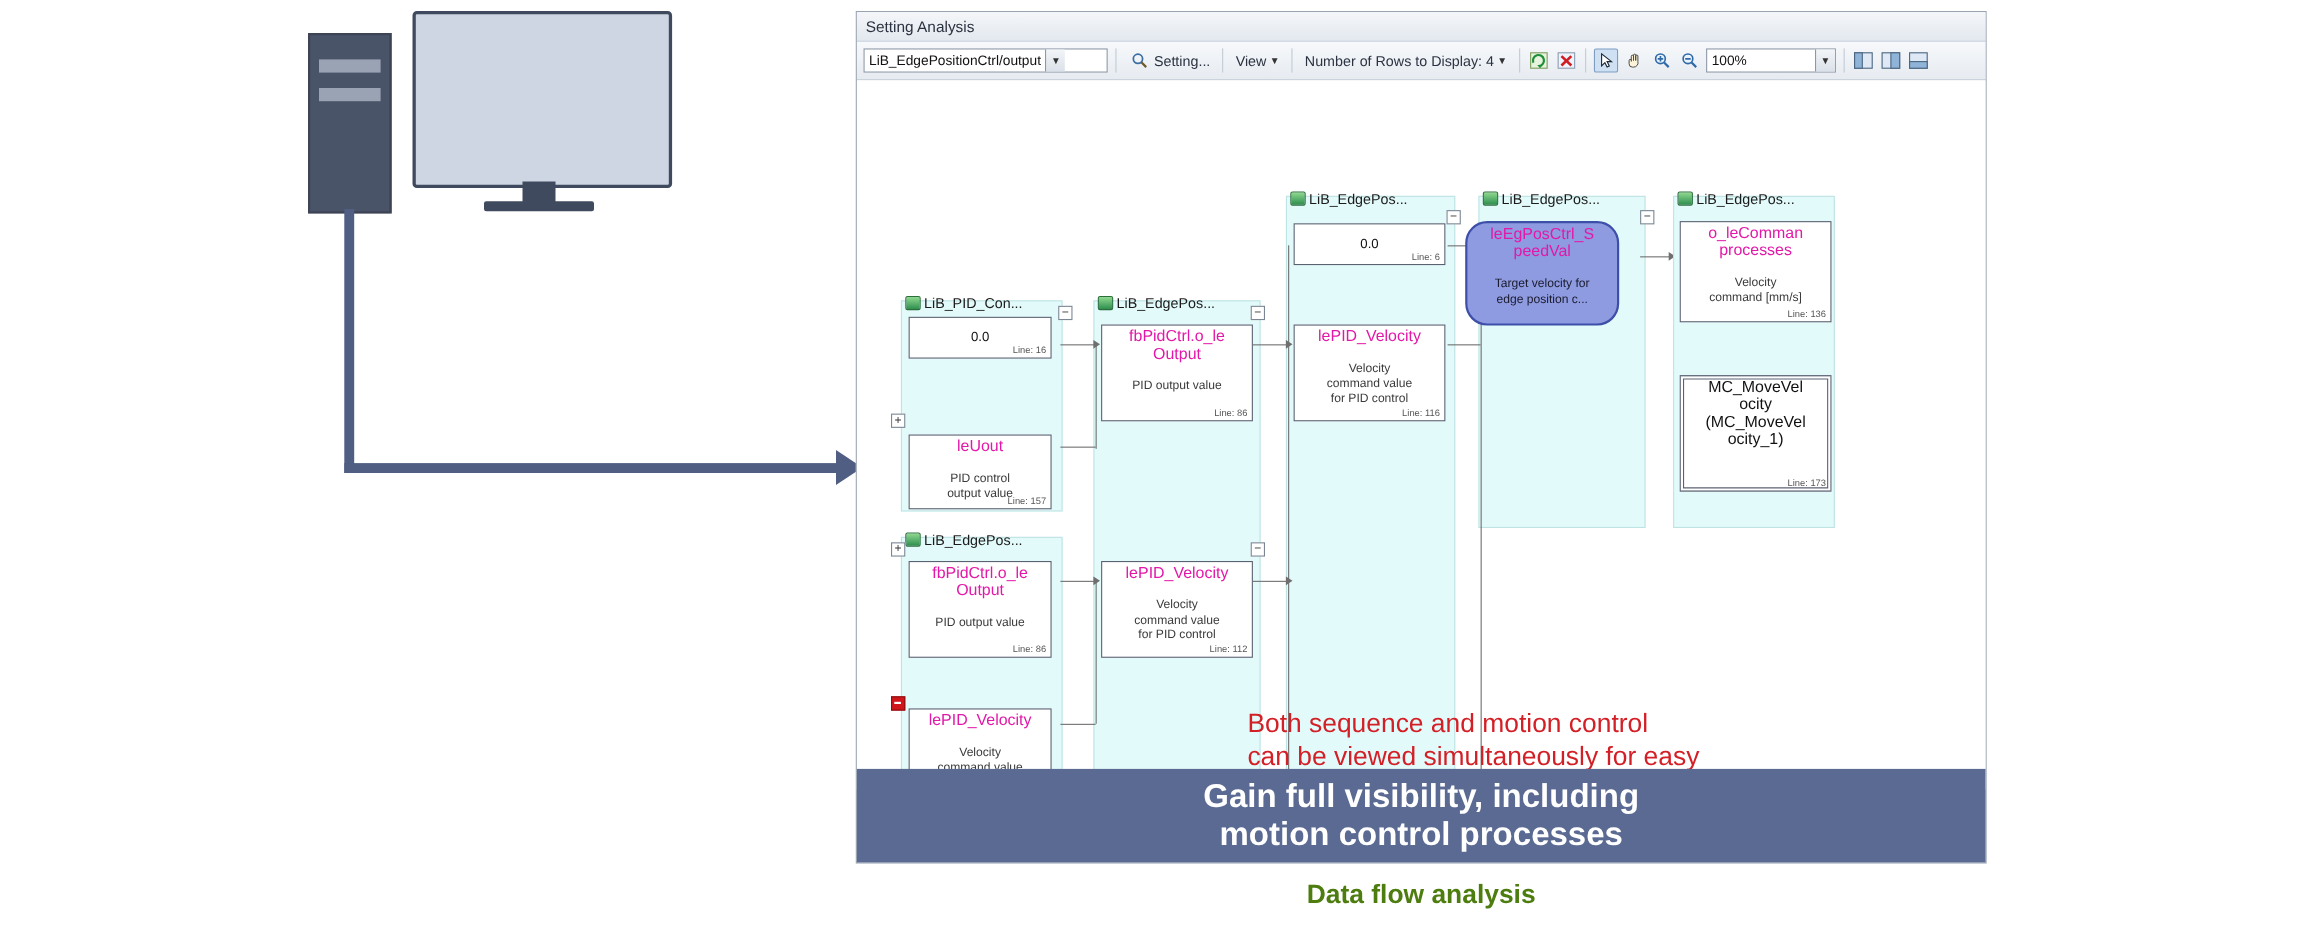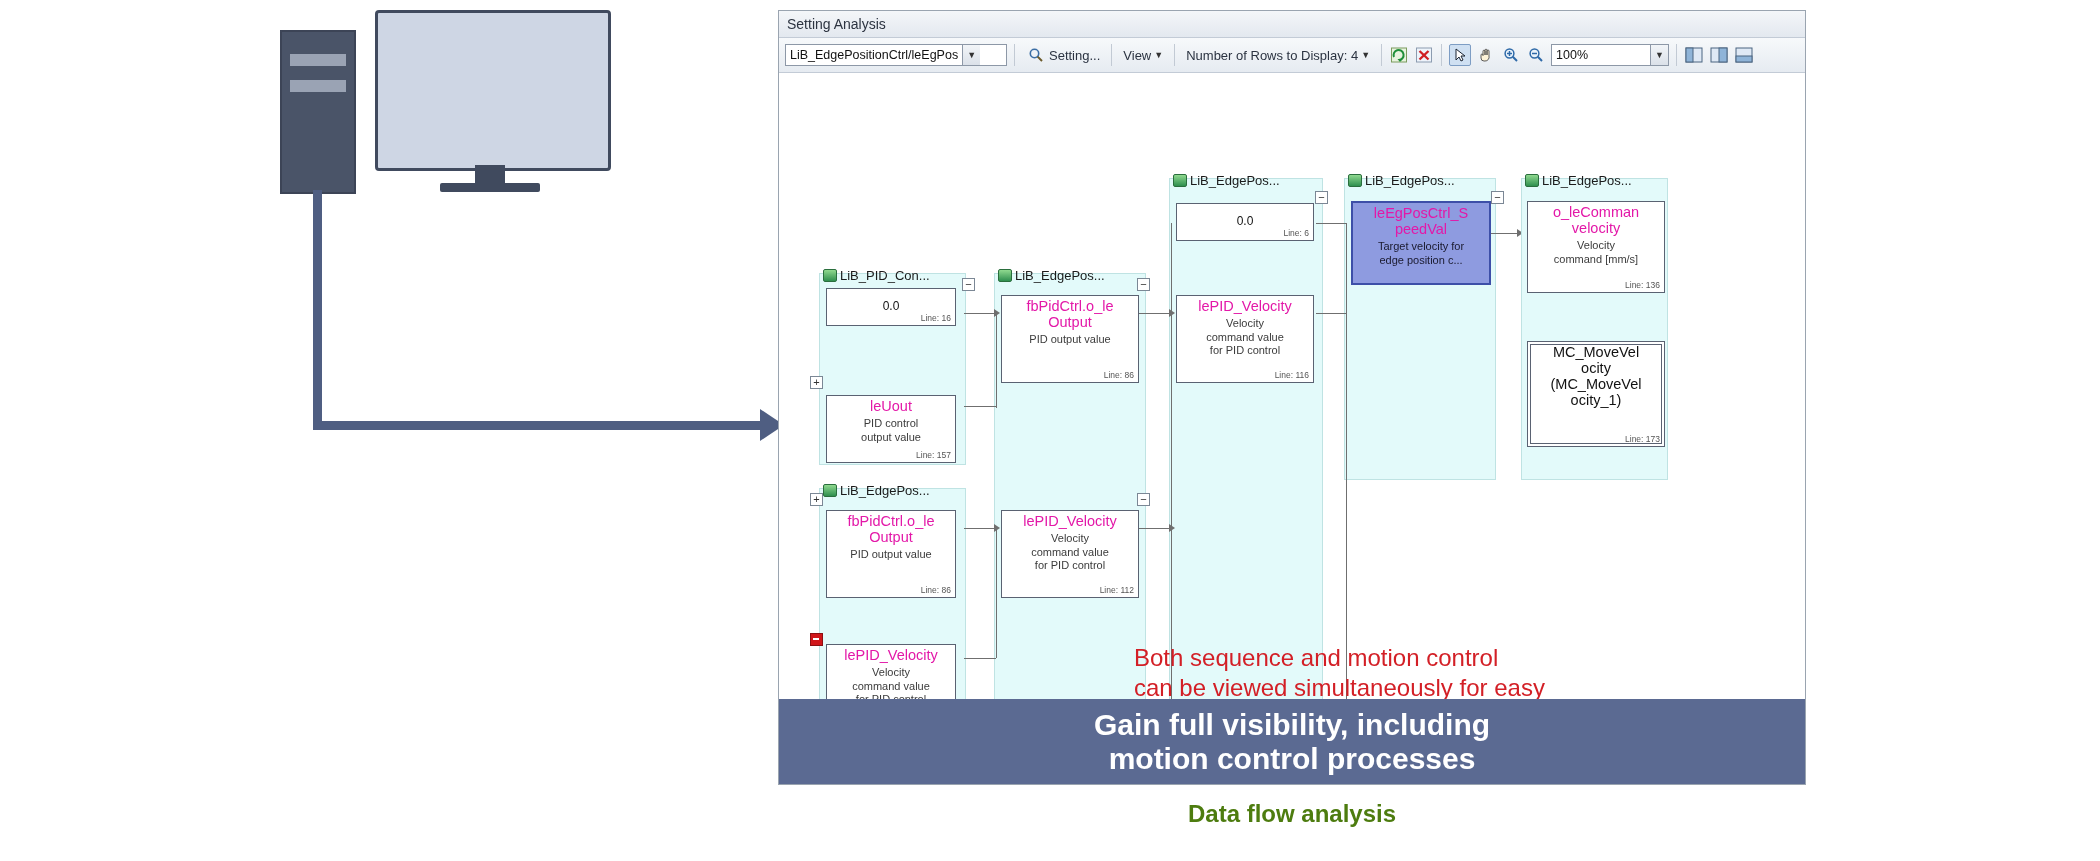--- a/index.html
+++ b/index.html
@@ -40,21 +40,21 @@
   .group{position:absolute;background:#e3fafa;border:1px solid #bfe3e3;}
   .group-title{position:absolute;font-size:13px;color:#1b1b1b;white-space:nowrap;display:flex;align-items:center;gap:3px;}
   .grp-ico{width:12px;height:11px;background:linear-gradient(#8fd98f,#2f8f4f);border:1px solid #2a6e3d;border-radius:2px;display:inline-block;}
   .collapse{position:absolute;width:13px;height:13px;border:1px solid #7b8795;background:#fff;font-size:11px;line-height:11px;text-align:center;color:#333;box-sizing:border-box;}
   .redmark{position:absolute;width:11px;height:11px;background:#d0161a;border:1px solid #8d0f12;}
   .redmark:after{content:"";position:absolute;left:2px;top:4px;width:6px;height:2px;background:#fff;}
 
   .node{position:absolute;background:#ffffff;border:1px solid #5a6272;box-sizing:border-box;padding:3px 4px;text-align:center;}
   .node .n-title{font-size:14.5px;color:#e318a8;line-height:1.1;}
   .node .n-title.black{color:#111;}
-  .node .n-desc{font-size:11px;color:#3b3b3b;line-height:1.25;margin-top:2px;}
+  .node .n-desc{font-size:11px;color:#3b3b3b;line-height:1.25;margin-top:14px;}
   .node .n-line{position:absolute;right:4px;bottom:2px;font-size:8.5px;color:#555;}
   .node.val{display:flex;align-items:center;justify-content:center;}
   .node.val .n-title{font-size:12px;color:#111;}
   .node.sel{background:#8e9be0;border:2px solid #3d4fa8;}
   .node.sel .n-title{color:#e318a8;}
   .node.sel .n-desc{color:#1a1a2e;}
   .node.dbl{border:1px solid #5a6272;box-shadow:inset 0 0 0 2px #fff, inset 0 0 0 3px #5a6272;}
 
   .conn{position:absolute;background:#6f6f6f;}
   .conn.h{height:1px;}
@@ -87,21 +87,21 @@
 
 <div id="app-window">
 
   <div class="win-titlebar">
     <span>Setting Analysis</span>
   </div>
 
   <div class="toolbar">
 
     <div class="combo" style="width:222px;">
-      <div class="combo-text">LiB_EdgePositionCtrl/leEgPos</div>
+      <div class="combo-text">LiB_EdgePositionCtrl/output</div>
       <div class="combo-btn">▼</div>
     </div>
 
     <div class="tb-sep"></div>
 
     <div class="tb-btn">
       <span class="tb-icon">
         <svg class="ico-svg" width="16" height="16" viewBox="0 0 16 16">
             <circle cx="6.5" cy="6.5" r="4.2" fill="none" stroke="#3b6ea5" stroke-width="1.6"></circle>
             <line x1="9.6" y1="9.6" x2="14" y2="14" stroke="#6b5a2a" stroke-width="2"></line>
@@ -284,36 +284,36 @@
 command value
 for PID control</div>
       <div class="n-line">Line: 116</div>
     </div>
 
     <div class="node val" style="left:397px;top:130px;width:138px;height:38px;">
       <div class="n-title">0.0</div>
       <div class="n-line">Line: 6</div>
     </div>
 
-    <div class="node sel" style="left:572px;top:128px;width:140px;height:84px;">
+    <div class="node sel" style="left:553px;top:128px;width:140px;height:95px;border-radius:20px;">
       <div class="n-title" style="white-space:pre-line;">leEgPosCtrl_S
 peedVal</div>
       <div class="n-desc" style="white-space:pre-line;">Target velocity for
 edge  position c...</div>
     </div>
 
     <div class="group" style="left:742px;top:105px;width:145px;height:300px;"></div>
     <div class="group-title" style="left:746px;top:100px;">
       <span class="grp-ico"></span>
       <span>LiB_EdgePos...</span>
     </div>
 
     <div class="node" style="left:748px;top:128px;width:138px;height:92px;">
       <div class="n-title" style="white-space:pre-line;">o_leComman
-velocity</div>
+processes</div>
       <div class="n-desc" style="white-space:pre-line;">Velocity
 command [mm/s]</div>
       <div class="n-line">Line: 136</div>
     </div>
 
     <div class="node dbl" style="left:748px;top:268px;width:138px;height:106px;">
       <div class="n-title black" style="white-space:pre-line;">MC_MoveVel
 ocity
 (MC_MoveVel
 ocity_1)</div>

